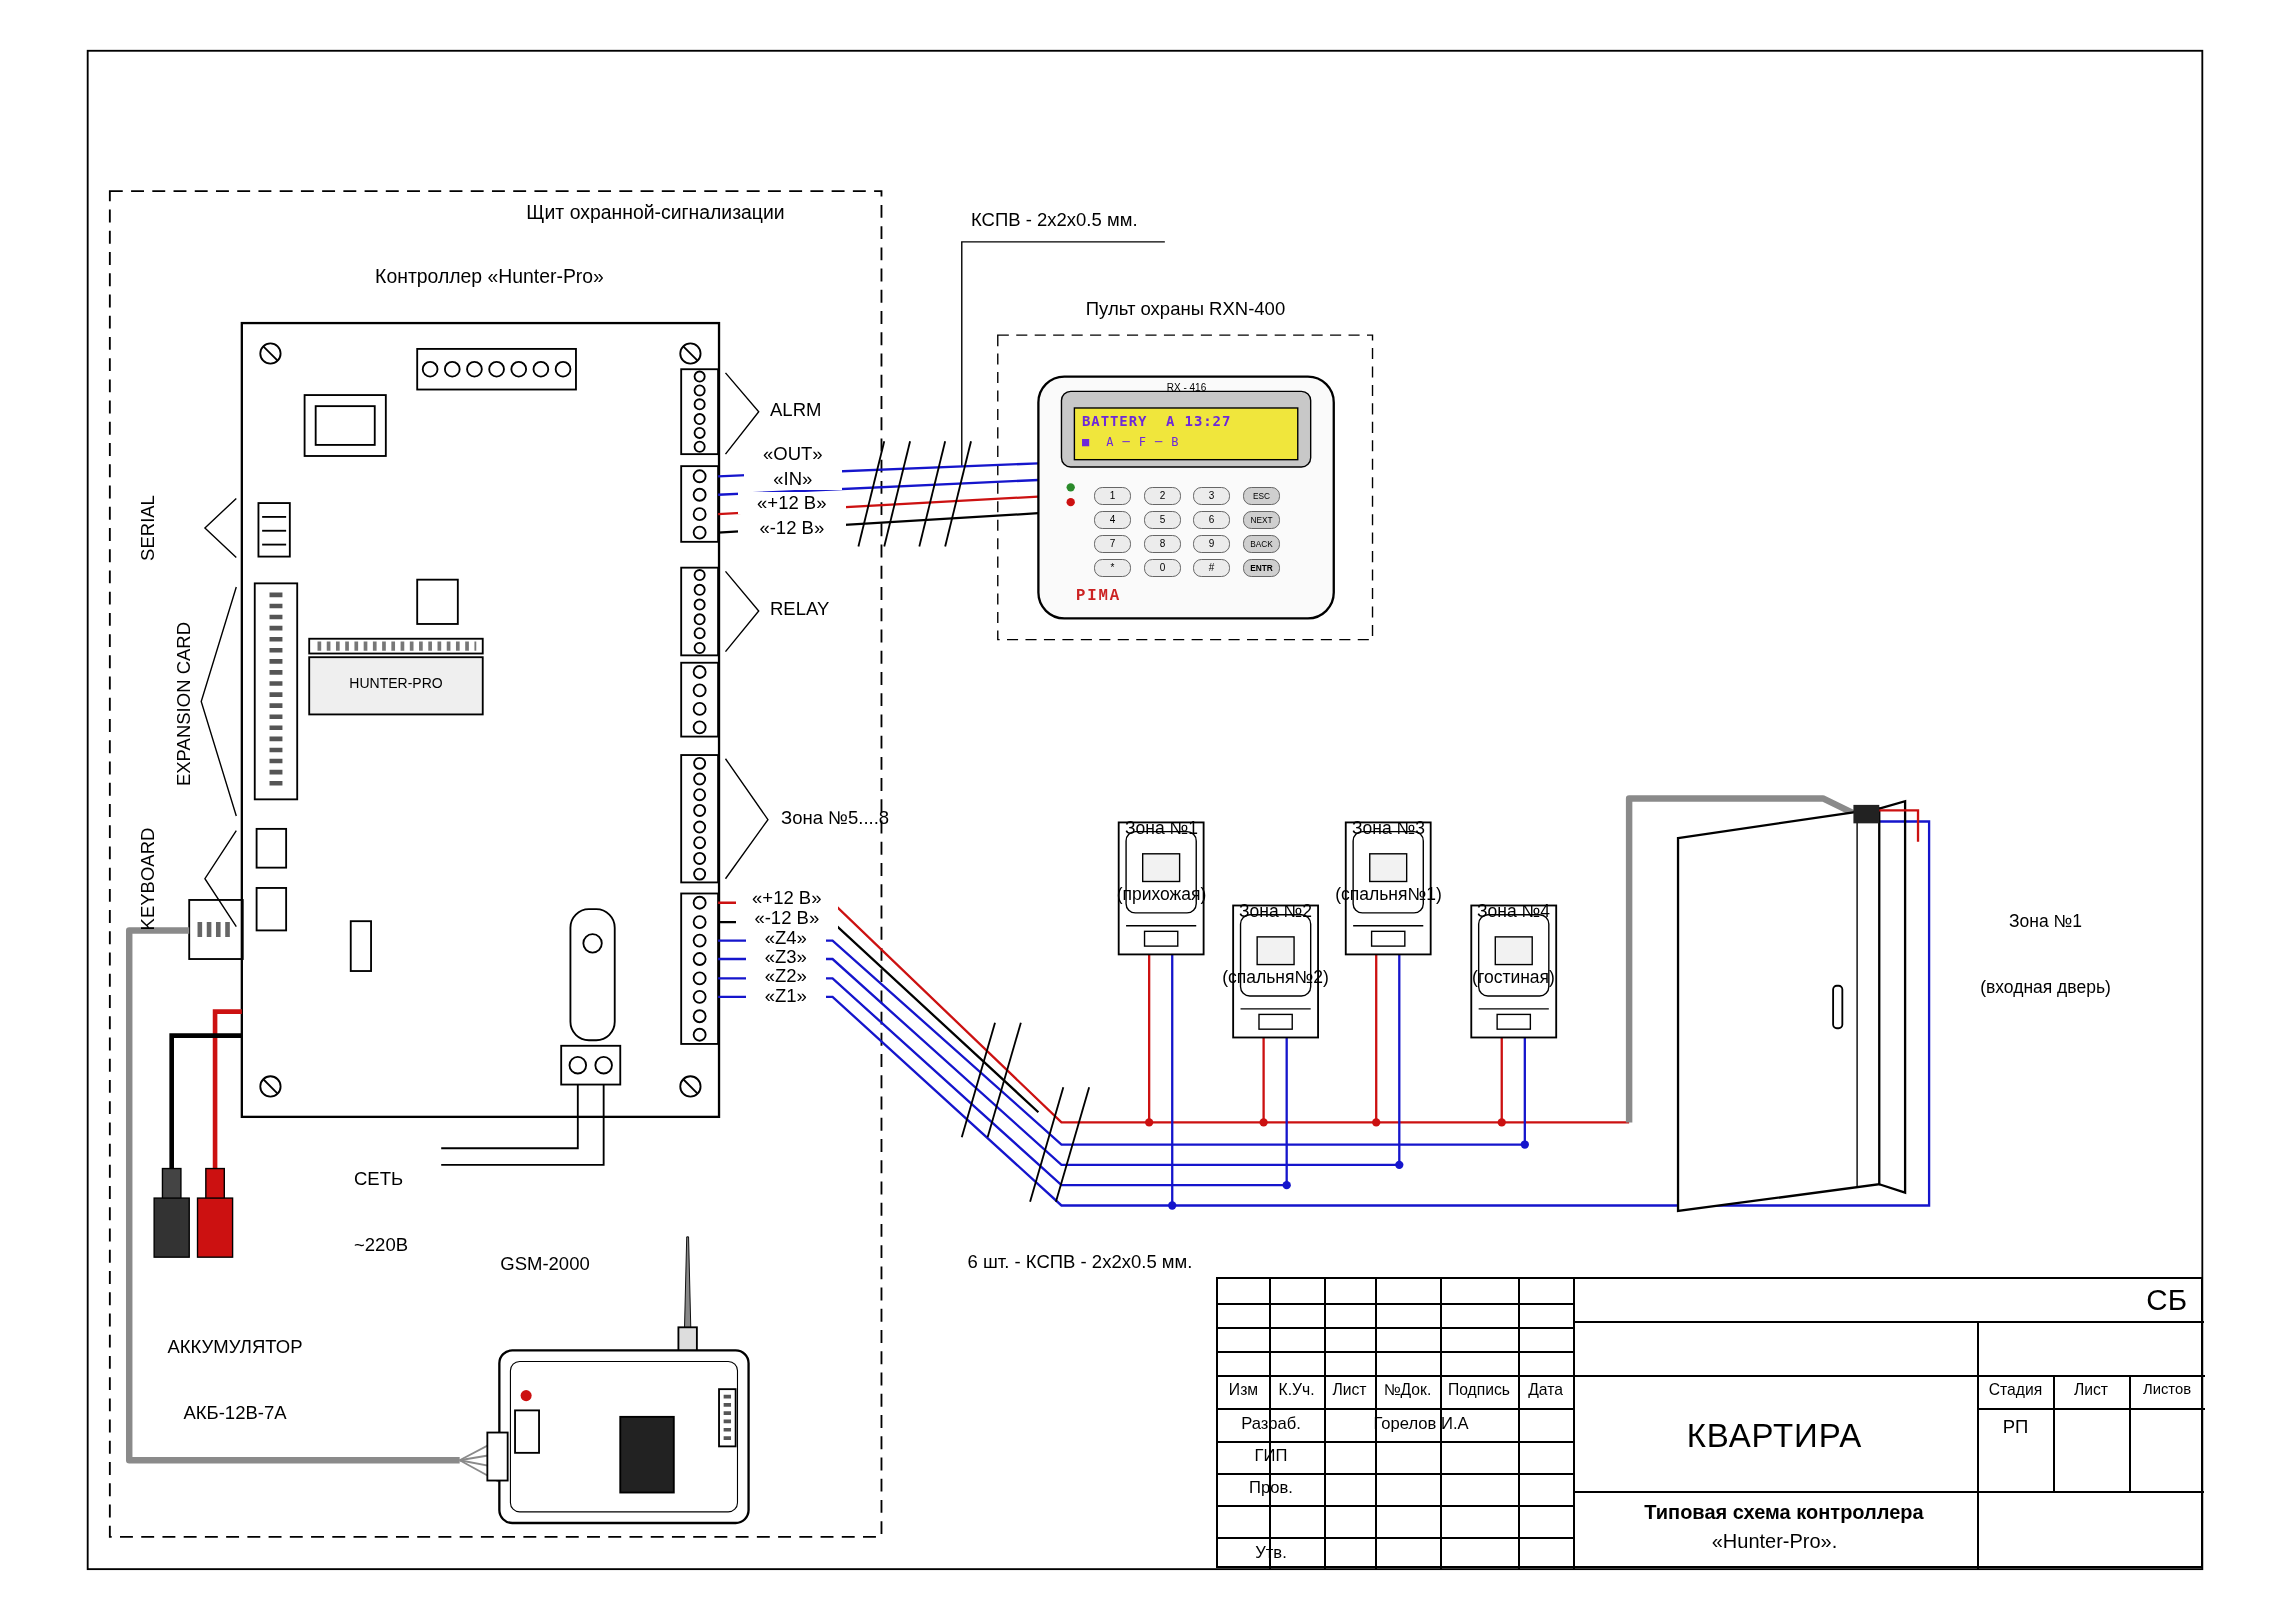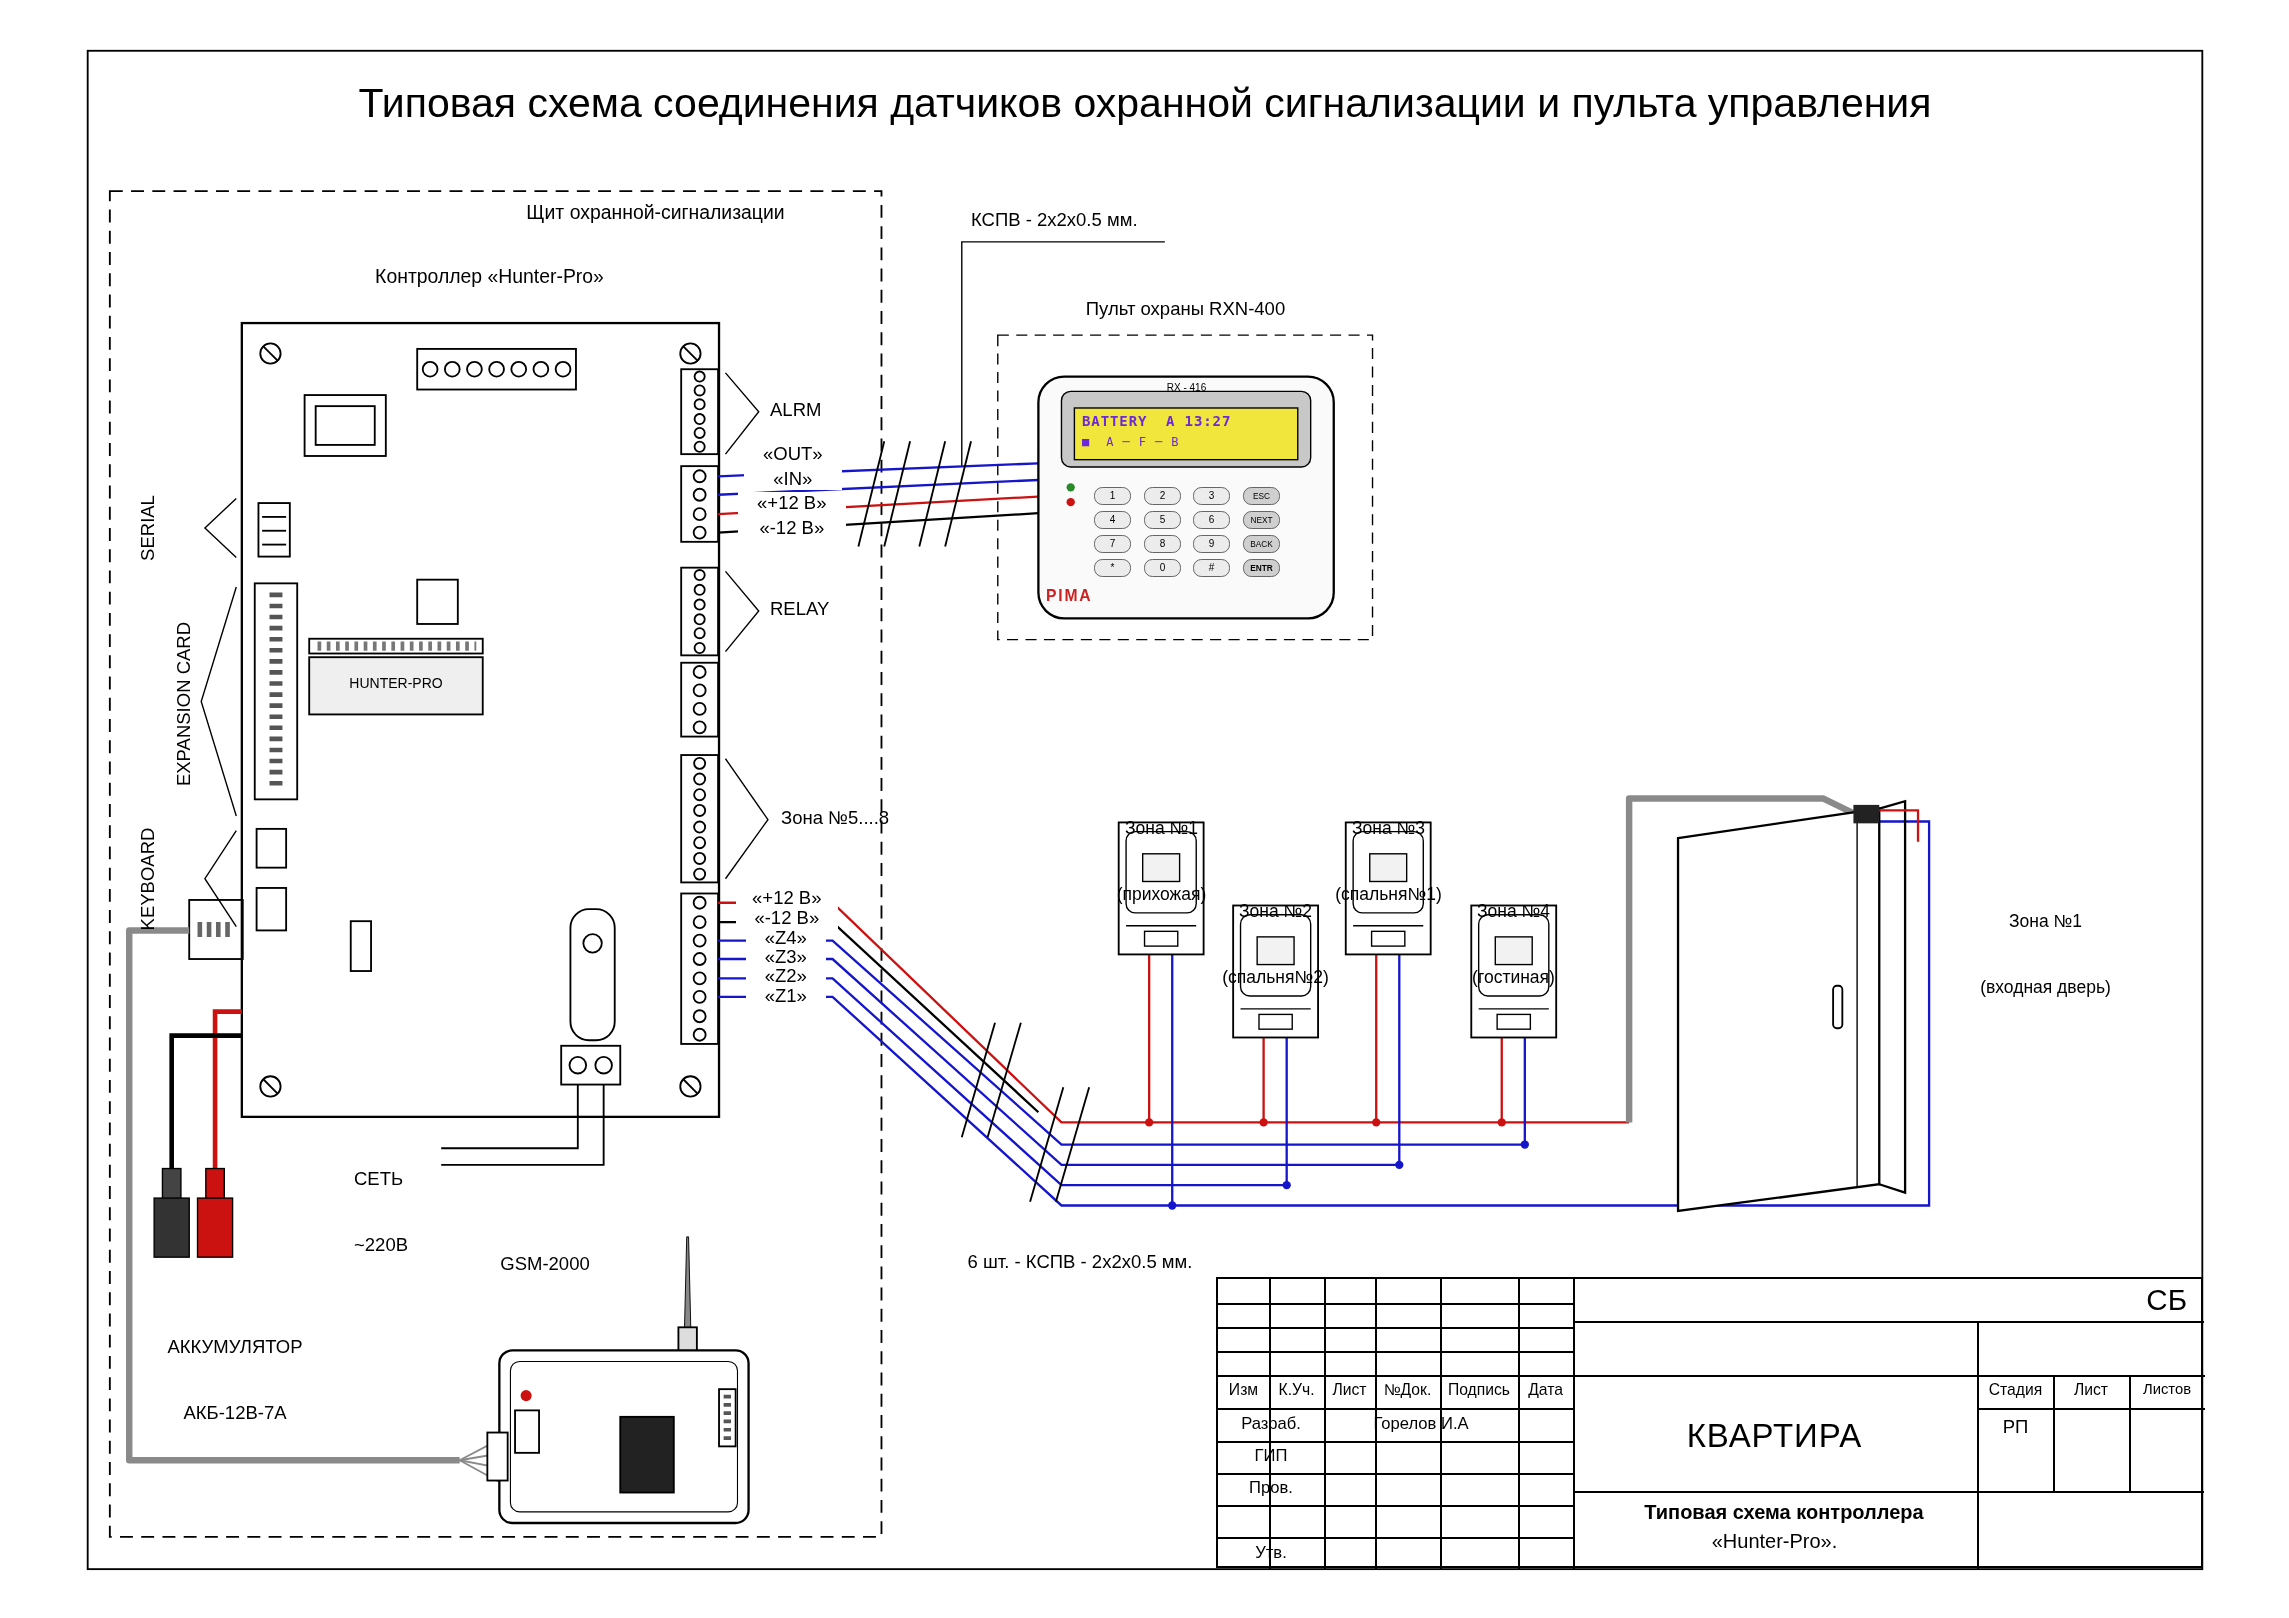--- a/index.html
+++ b/index.html
@@ -281,21 +281,20 @@
   <g stroke="#000" fill="none">
     <polygon points="1818,908 2036,876 2036,1283 1818,1312" fill="#fff" stroke-width="2.5"></polygon>
     <line x1="2012" y1="880" x2="2012" y2="1286" stroke-width="1.5"></line>
     <polyline points="2036,876 2064,868 2064,1292 2036,1283" stroke-width="2.5"></polyline>
     <rect x="1986" y="1068" width="10" height="46" rx="4" fill="#fff" stroke-width="2"></rect>
     <rect x="2008" y="872" width="28" height="20" fill="#222" stroke="none"></rect>
     <polyline class="stroke-red" points="2036,878 2078,878 2078,912" stroke-width="2.5"></polyline>
   </g>
 </svg>
 
-<div class="lbl c" style="left:277px;top:92px;width:1736px;font-size:41px;">Типовая схема соединения датчиков охранной сигнализации и пульта управления</div>
 
 <div class="lbl c" style="left:443px;top:201px;width:425px;font-size:19.4px;">Щит охранной-сигнализации</div>
 <div class="lbl c" style="left:351px;top:265px;width:277px;font-size:19.4px;">Контроллер «Hunter-Pro»</div>
 <div class="lbl c" style="left:312px;top:672px;width:168px;font-size:14px;">HUNTER-PRO</div>
 
 <div class="vlbl" style="left:55px;top:517px;width:185px;">SERIAL</div>
 <div class="vlbl" style="left:68px;top:693px;width:231px;">EXPANSION CARD</div>
 <div class="vlbl" style="left:55px;top:868px;width:185px;">KEYBOARD</div>
 
 <div class="lbl" style="left:770px;top:399px;">ALRM</div>
@@ -313,21 +312,21 @@
 <div class="lbl wlbl" style="left:746px;top:965px;width:74px;">«Z2»</div>
 <div class="lbl wlbl" style="left:746px;top:985px;width:74px;">«Z1»</div>
 
 <div class="lbl" style="left:971px;top:209px;">КСПВ - 2x2x0.5 мм.</div>
 <div class="lbl c" style="left:923px;top:1251px;width:314px;">6 шт. - КСПВ - 2x2x0.5 мм.</div>
 
 <div class="lbl c" style="left:1047px;top:298px;width:277px;">Пульт охраны RXN-400</div>
 <div class="lbl c" style="left:1131px;top:377px;width:111px;font-size:10px;">RX - 416</div>
 <div class="lcdtxt" style="left:1082px;top:413px;font-size:14px;font-weight:bold;letter-spacing:0.9px;">BATTERY  A 13:27</div>
 <div class="lcdtxt" style="left:1082px;top:435px;font-size:12px;letter-spacing:0.9px;">■  A ─ F ─ B</div>
-<div class="lbl brand" style="left:1046px;top:585px;font-size:15.7px;">PIMA</div>
+<div class="lbl brand" style="left:1076px;top:585px;font-size:15.7px;font-family:Liberation Mono, monospace;">PIMA</div>
 
 <div class="key" style="left:1094px;top:487px;">1</div>
 <div class="key" style="left:1144px;top:487px;">2</div>
 <div class="key" style="left:1193px;top:487px;">3</div>
 <div class="key key-fn" style="left:1243px;top:487px;">ESC</div>
 <div class="key" style="left:1094px;top:511px;">4</div>
 <div class="key" style="left:1144px;top:511px;">5</div>
 <div class="key" style="left:1193px;top:511px;">6</div>
 <div class="key key-fn" style="left:1243px;top:511px;">NEXT</div>
 <div class="key" style="left:1094px;top:535px;">7</div>

